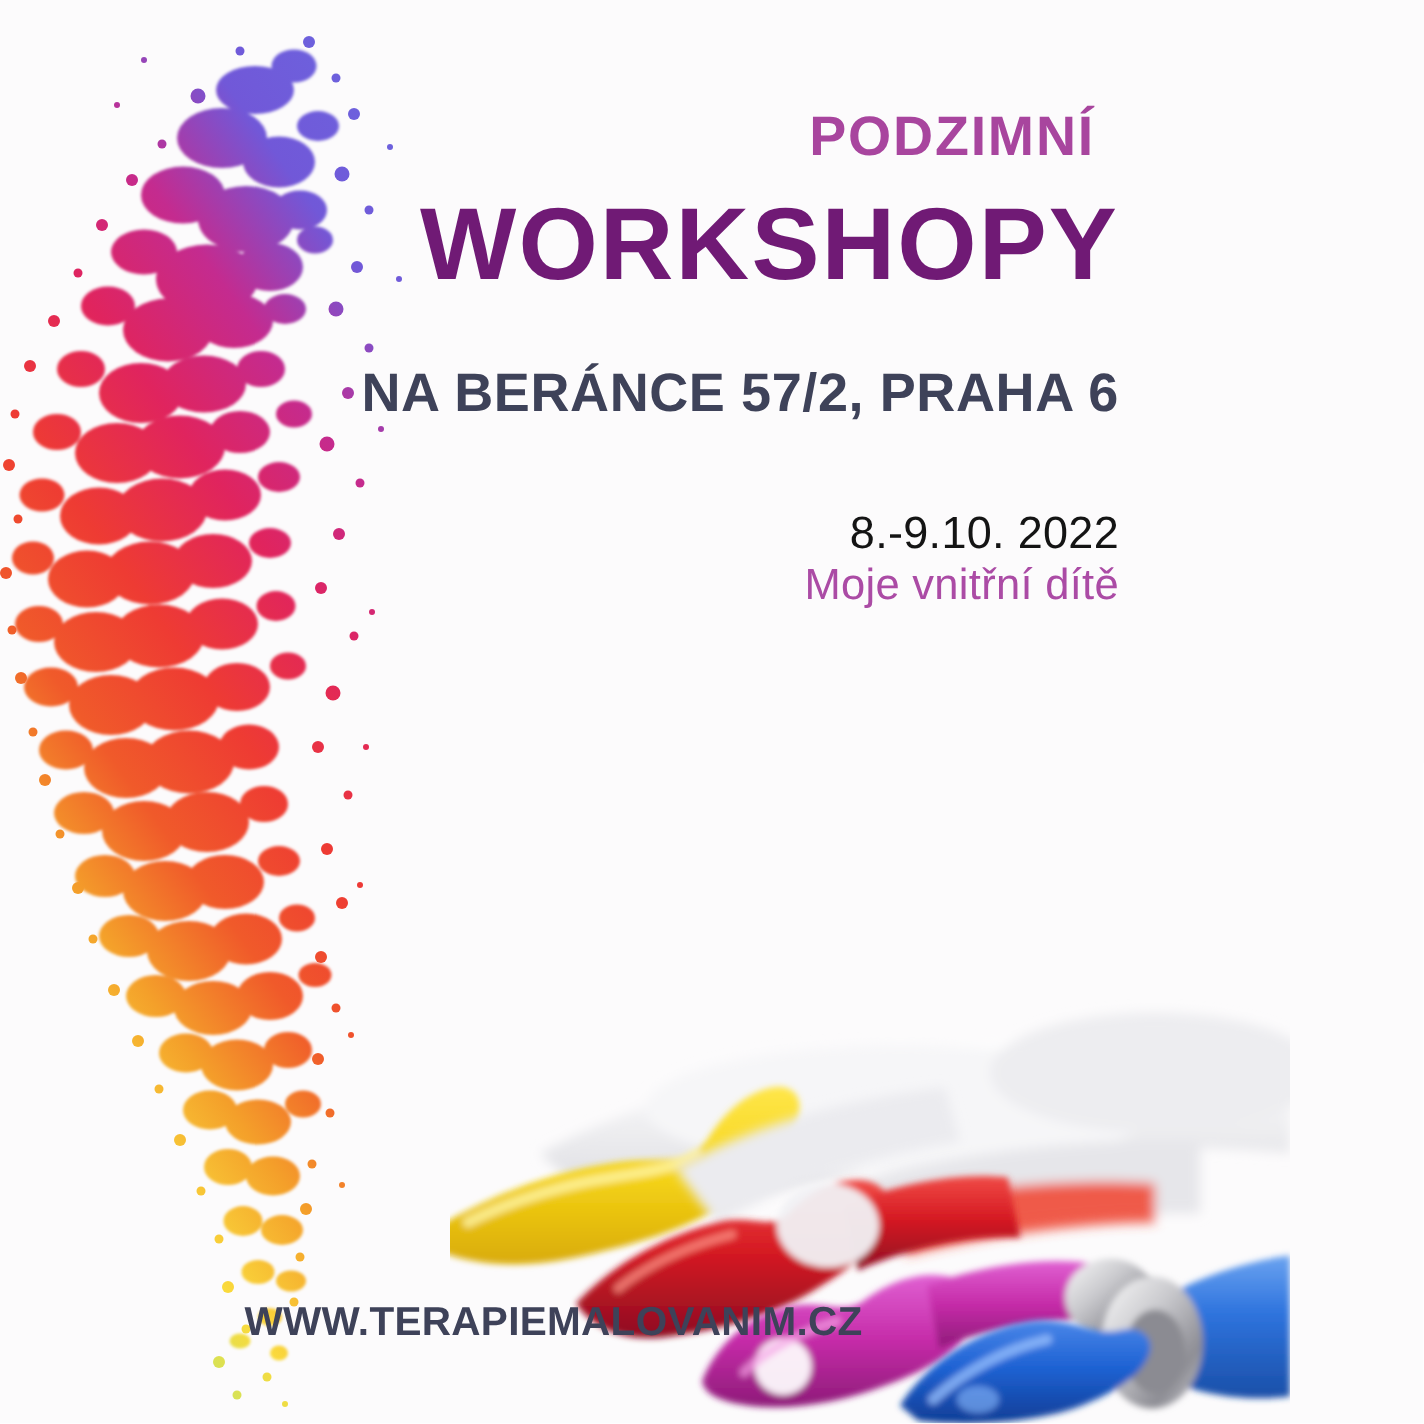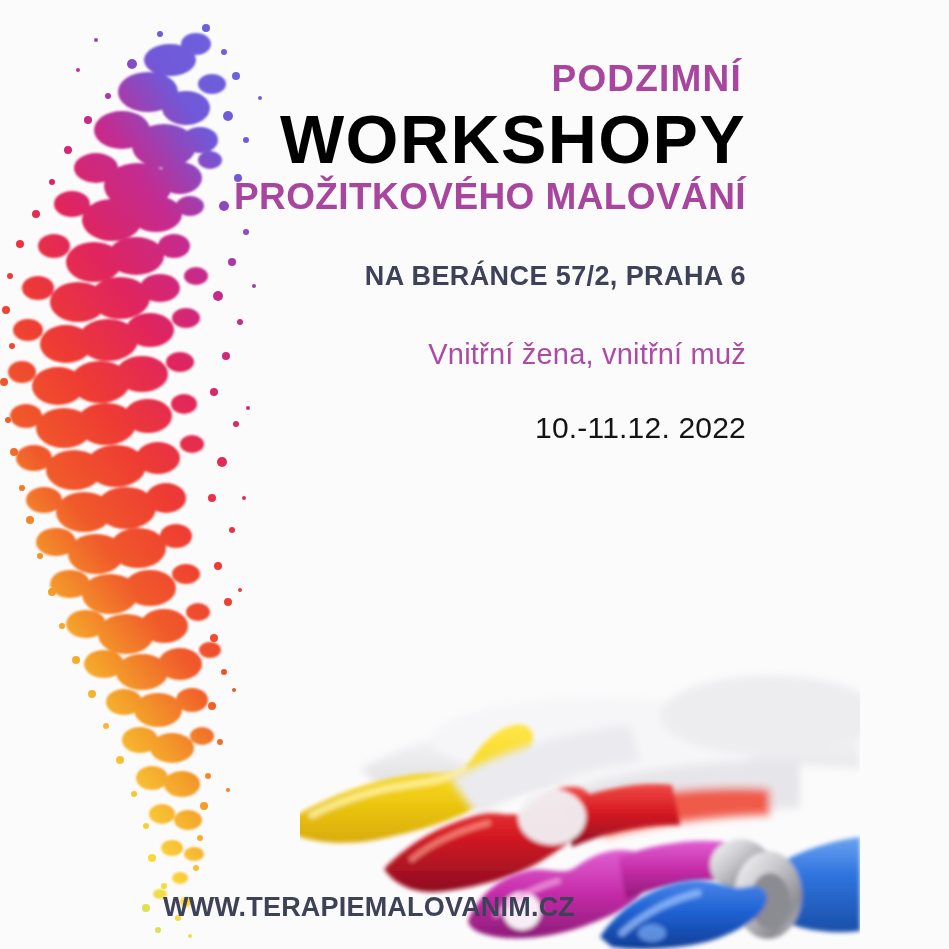--- a/index.html
+++ b/index.html
@@ -42,50 +42,50 @@
   
   .text-col {
     position: absolute;
     left: 230px;
     top: 0;
     width: 516px;       
     text-align: right;
   }
 
   .kicker {
-    margin: 4px;
+    margin: 16px;
     padding-top: 56px;
     font-size: 37px;
     font-weight: 700;
     letter-spacing: 1.2px;
     line-height: 1.02;
     color: #a8459e;
   }
   .headline {
     margin: 0;
     padding-top: 3px;
     font-size: 68px;
     font-weight: 700;
     letter-spacing: 1.4px;
     line-height: 1.02;
-    color: #000000;
+    color: #701a75;
   }
   .subhead {
     margin: 0;
     padding-top: 4px;
     font-size: 37px;
     font-weight: 700;
     letter-spacing: 0.4px;
     line-height: 1.05;
     color: #a8459e;
   }
   .address {
     margin: 0;
     padding-top: 45px;
-    font-size: 27px;
+    font-size: 36px;
     font-weight: 700;
     letter-spacing: 0.4px;
     line-height: 1.05;
     color: #3e4259;
   }
 
   .events { margin: 0; padding: 0; list-style: none; }
   .event { margin: 0; }
   .event-0 { padding-top: 57px; }
   .event-1 { padding-top: 47px; }
@@ -105,21 +105,21 @@
     font-weight: 400;
     letter-spacing: 0.2px;
     line-height: 1.2;
     color: #ab4ba5;
   }
 
   
   .footer-url {
     position: absolute;
     left: 163px;
-    top: 892px;
+    top: 866px;
     margin: 0;
     font-size: 27px;
     font-weight: 700;
     letter-spacing: 0.2px;
     color: #3e4259;
     white-space: nowrap;
   }
 </style>
 </head>
 <body>
@@ -405,28 +405,29 @@
         <path d="M300,318 C318,290 350,268 386,262 C412,258 430,272 446,268 C460,264 470,272 466,284 C460,300 438,312 416,320 C386,330 340,332 312,328 Z" fill="url(#bluePaint)"></path>
         <path d="M322,314 C344,294 372,280 398,274" fill="none" stroke="#9cc3ff" stroke-width="7" stroke-linecap="round" opacity="0.75"></path>
         <ellipse cx="352" cy="314" rx="14" ry="9" fill="#8ebdff" opacity="0.6"></ellipse>
       </g>
     </svg>
   </div>
 
   <div class="text-col">
     <p class="kicker">PODZIMNÍ</p>
     <h1 class="headline">WORKSHOPY</h1>
-    <p class="subhead">PROŽITKOVÉHO MALOVÁNÍ</p>
     <p class="address">NA BERÁNCE 57/2, PRAHA 6</p>
 
     <ul class="events">
+      <li class="event event-0">
+        <p class="event-date">8.-9.10. 2022</p>
+        <p class="event-title">Moje vnitřní dítě</p>
+      </li>
       <li class="event event-1">
-        <p class="event-title">Vnitřní žena, vnitřní muž</p>
       </li>
       <li class="event event-2">
-        <p class="event-date">10.-11.12. 2022</p>
       </li>
     </ul>
   </div>
 
   <p class="footer-url">WWW.TERAPIEMALOVANIM.CZ</p>
 
 </div>
 
 </body></html>

